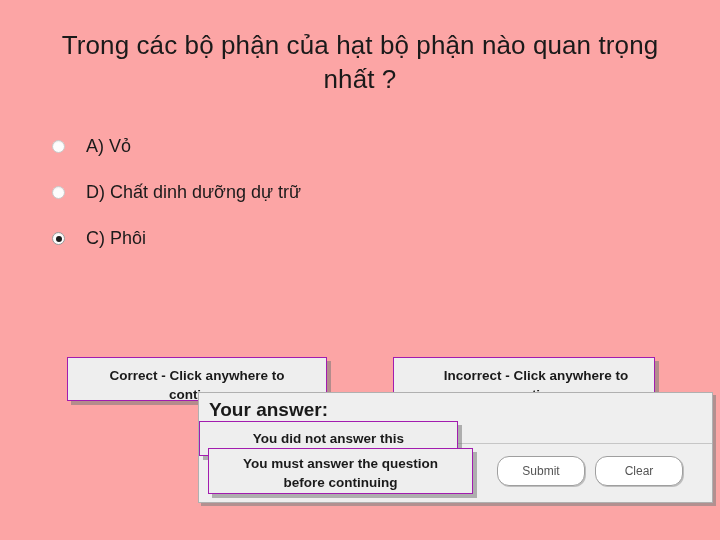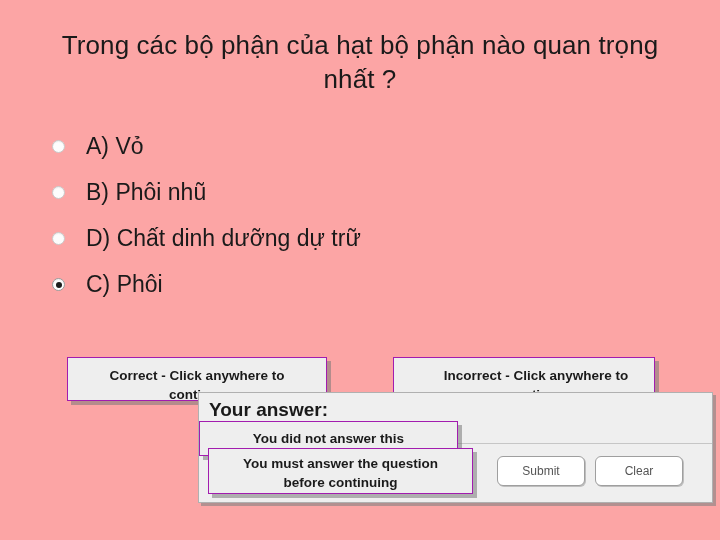--- a/index.html
+++ b/index.html
@@ -70,21 +70,21 @@
     height: 6px;
     margin-left: -3px;
     margin-top: -3px;
     border-radius: 50%;
     background: #1c1c1c;
   }
   .choice-label {
     position: absolute;
     left: 34px;
     top: 0;
-    font-size: 23px;
+    font-size: 18px;
     line-height: 28px;
     color: #1a1a1a;
     white-space: nowrap;
   }
 
   
   .panel {
     position: absolute;
     background: #eeeeee;
     border: 1px solid #a21caf;
@@ -155,21 +155,21 @@
     top: 51px;
     right: 0;
     bottom: 0;
   }
   .btn {
     position: absolute;
     top: 12px;
     height: 30px;
     background: #ffffff;
     border: 1px solid #9f9f9f;
-    border-radius: 6px;
+    border-radius: 12px;
     box-shadow: 1px 1px 0 0 rgba(150,150,150,0.55);
     font-size: 12px;
     color: #555555;
     text-align: center;
     line-height: 28px;
     box-sizing: border-box;
     cursor: pointer;
   }
   #submit-button { left: 298px; width: 88px; }
   #clear-button  { left: 396px; width: 88px; }
@@ -203,24 +203,20 @@
 
   <div class="question-title">Trong các bộ phận của hạt bộ phận nào quan trọng nhất ?</div>
 
   <div class="choices">
 
     <div class="choice-row">
       <span class="radio"></span>
       <span class="choice-label">A) Vỏ</span>
     </div>
 
-    <div class="choice-row">
-      <span class="radio"></span>
-      <span class="choice-label">B) Phôi nhũ</span>
-    </div>
 
     <div class="choice-row">
       <span class="radio"></span>
       <span class="choice-label">D) Chất dinh dưỡng dự trữ</span>
     </div>
 
     <div class="choice-row">
       <span class="radio selected"></span>
       <span class="choice-label">C) Phôi</span>
     </div>

